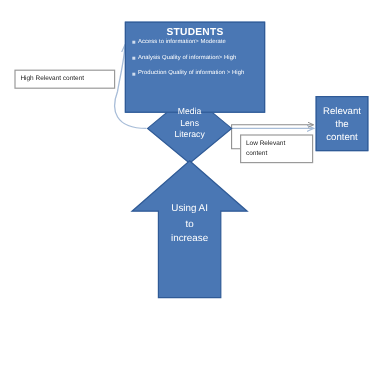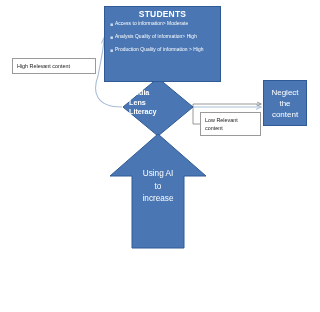--- a/index.html
+++ b/index.html
@@ -31,21 +31,21 @@
     background: #ffffff;
     border: 1px solid #9a9a9a;
     box-sizing: border-box;
     color: #1a1a1a;
     text-align: left;
   }
 
   
   #students-box {
     left: 104px;
-    top: 6px;
+    top: 18px;
     width: 117px;
     height: 76px;
     padding: 2px 3px 0 3px;
   }
   #students-title {
     font-size: 8.5px;
     font-weight: bold;
     letter-spacing: .2px;
     line-height: 10px;
     text-align: center;
@@ -147,22 +147,22 @@
     width: 320px;
     height: 312px;
   }
 
   
   #lens-label {
     position: absolute;
     left: 129px;
     top: 88px;
     width: 58px;
+    text-align: center;
     color: #ffffff;
-    font-weight: bold;
   }
   #lens-label .lens-line {
     font-size: 7.2px;
     line-height: 9.5px;
   }
 
   
   #arrow-label {
     position: absolute;
     left: 129px;
@@ -240,21 +240,21 @@
     <div class="lens-line">Lens</div>
     <div class="lens-line">Literacy</div>
   </div>
 
   <div class="callout" id="low-relevant-callout">
     <div class="callout-text">Low Relevant</div>
     <div class="callout-text">content</div>
   </div>
 
   <div class="blue-box" id="neglect-box">
-    <div class="neglect-line">Neglect</div>
+    <div class="neglect-line">Relevant</div>
     <div class="neglect-line">the</div>
     <div class="neglect-line">content</div>
   </div>
 
   <div id="arrow-label">
     <div class="arrow-line">Using AI</div>
     <div class="arrow-line">to</div>
     <div class="arrow-line">increase</div>
   </div>
 

